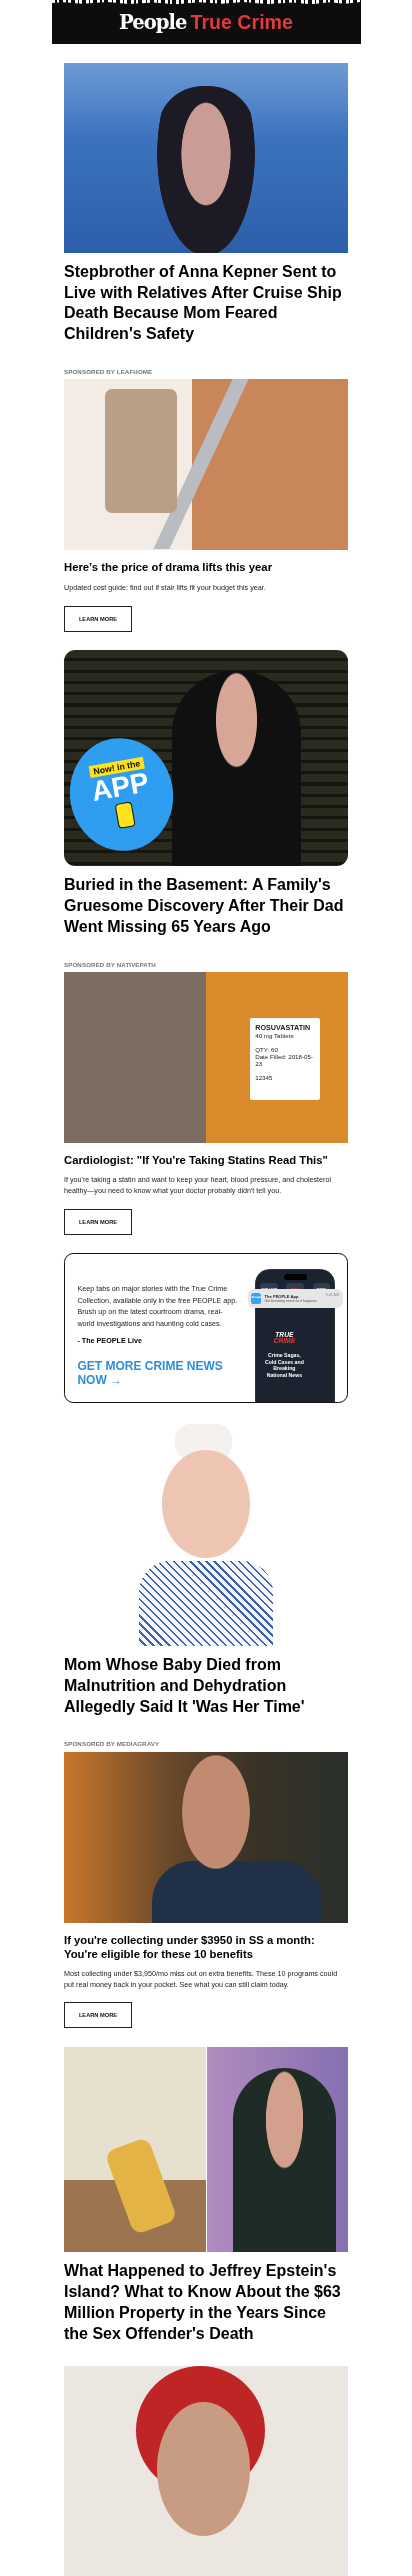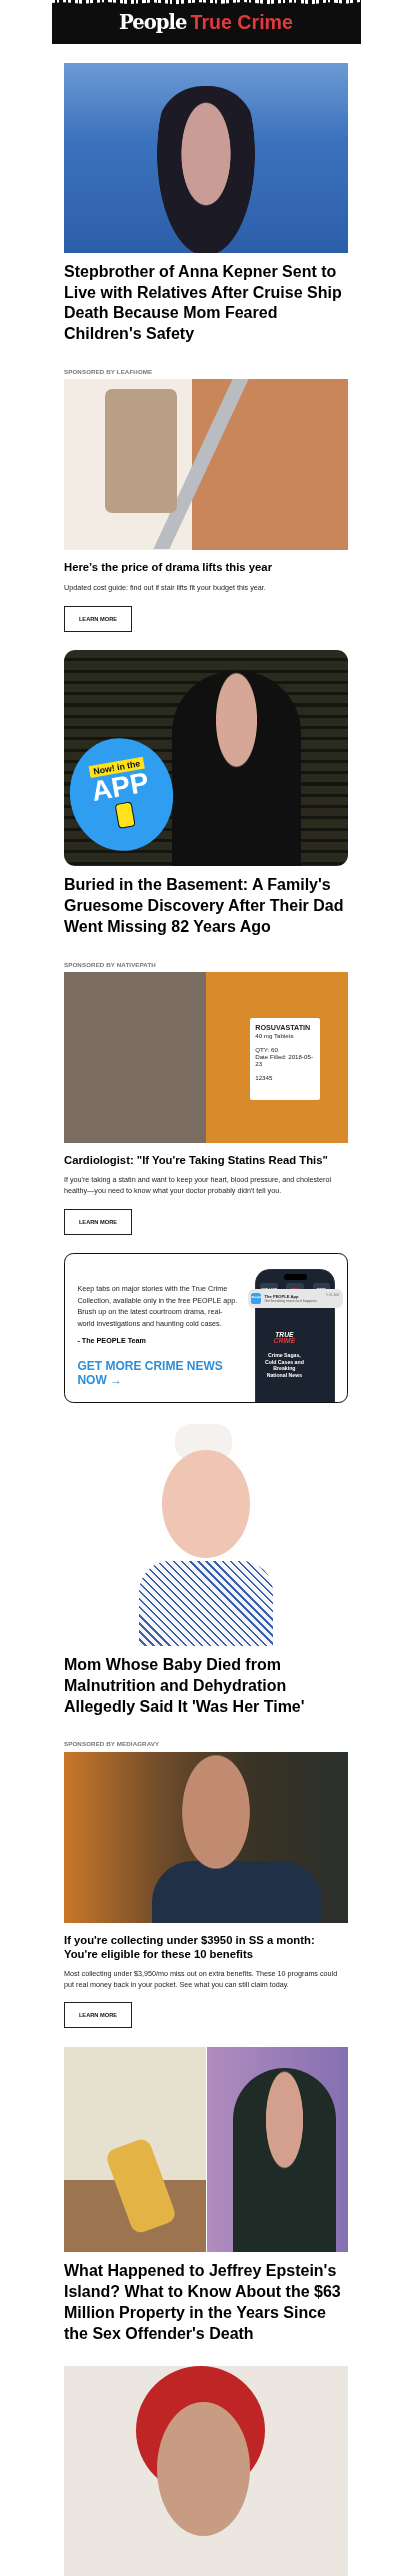--- a/index.html
+++ b/index.html
@@ -113,21 +113,21 @@
 
     <div class="story">
       <div class="img ph-dark">
         <div class="man"></div>
         <div class="app-badge">
           <span class="now">Now! in the</span>
           <span class="app">APP</span>
           <span class="phone"></span>
         </div>
       </div>
-      <div class="headline">Buried in the Basement: A Family's Gruesome Discovery After Their Dad Went Missing 82 Years Ago</div>
+      <div class="headline">Buried in the Basement: A Family's Gruesome Discovery After Their Dad Went Missing 65 Years Ago</div>
     </div>
 
     <div class="story" style="padding-top:23px">
       <div class="sponsor-label">SPONSORED BY NATIVEPATH</div>
       <div class="img ph-statin">
         <div class="label">
           <b>ROSUVASTATIN</b><br>
           <span>40 mg Tablets</span><br><br>
           <span>QTY: 60</span><br>
           <span>Date Filled: 2018-05-23</span><br><br>
@@ -136,21 +136,21 @@
       </div>
       <div class="ad-headline">Cardiologist: "If You're Taking Statins Read This"</div>
       <div class="ad-body">If you're taking a statin and want to keep your heart, blood pressure, and cholesterol healthy—you need to know what your doctor probably didn't tell you.</div>
       <div class="learn-btn">LEARN MORE</div>
     </div>
 
 
     <div class="promo">
       <div class="promo-text">
         <div class="promo-body">Keep tabs on major stories with the True Crime Collection, available only in the free PEOPLE app. Brush up on the latest courtroom drama, real-world investigations and haunting cold cases.</div>
-        <div class="promo-sign">- The PEOPLE Team</div>
+        <div class="promo-sign">- The PEOPLE Live</div>
         <div class="promo-cta">GET MORE CRIME NEWS NOW →</div>
       </div>
       <div class="promo-phone">
         <div class="phone-body">
           <div class="phone-notch"></div>
           <div class="phone-tiles">
             <span>ONE LAST THING</span>
             <span style="color:#e03a3a">TRUE CRIME</span>
             <span>DWTS</span>
           </div>

